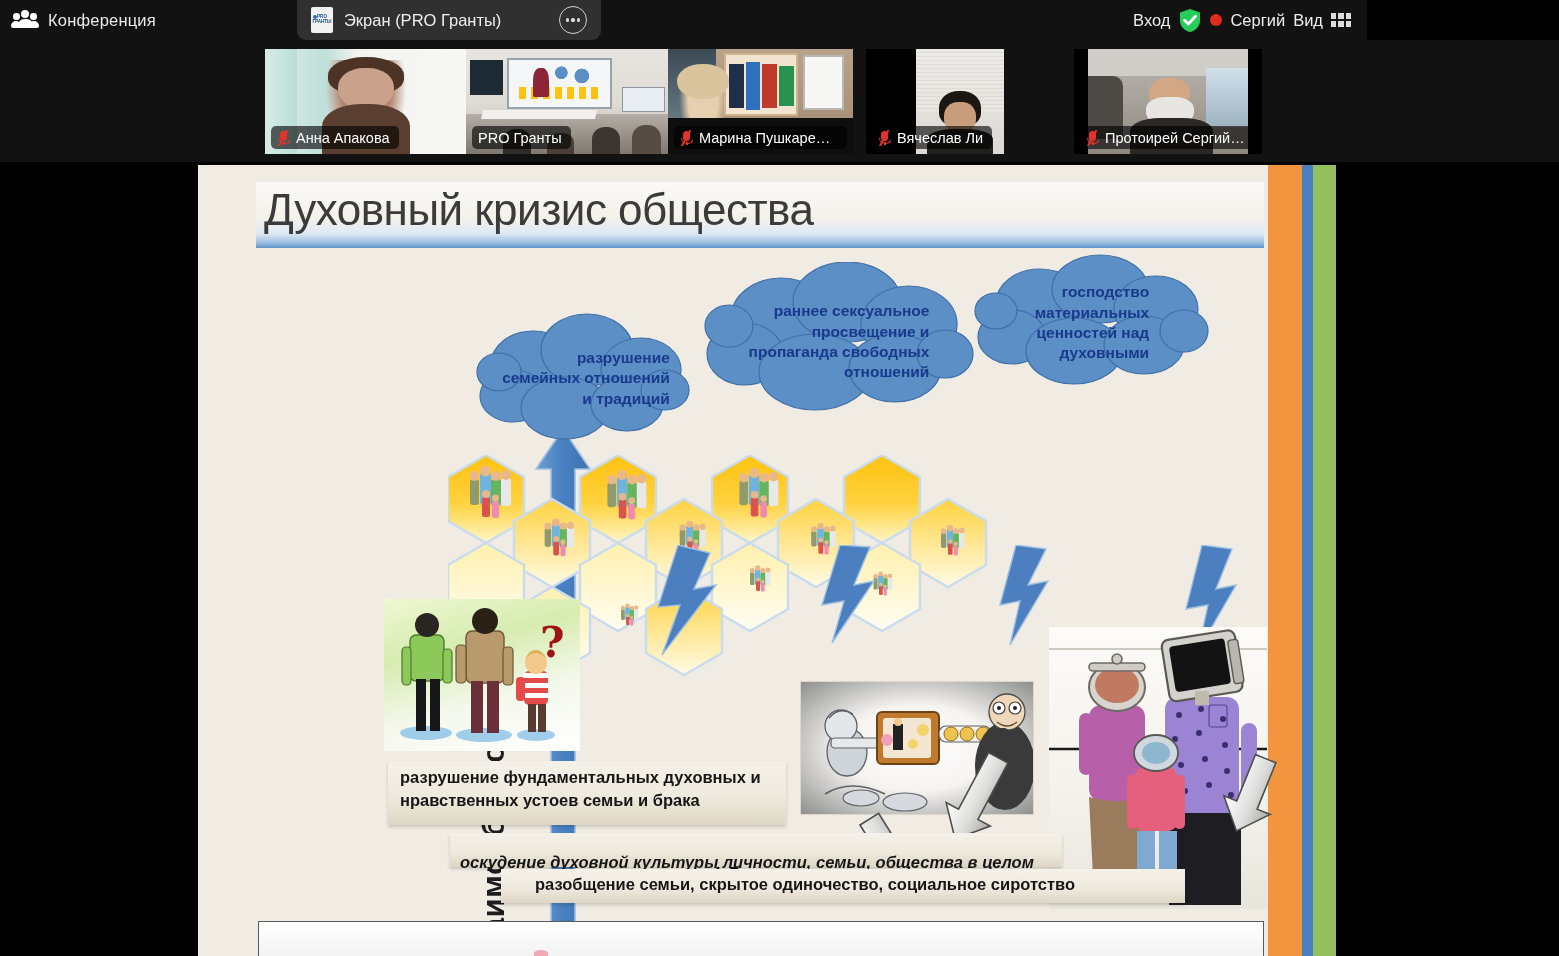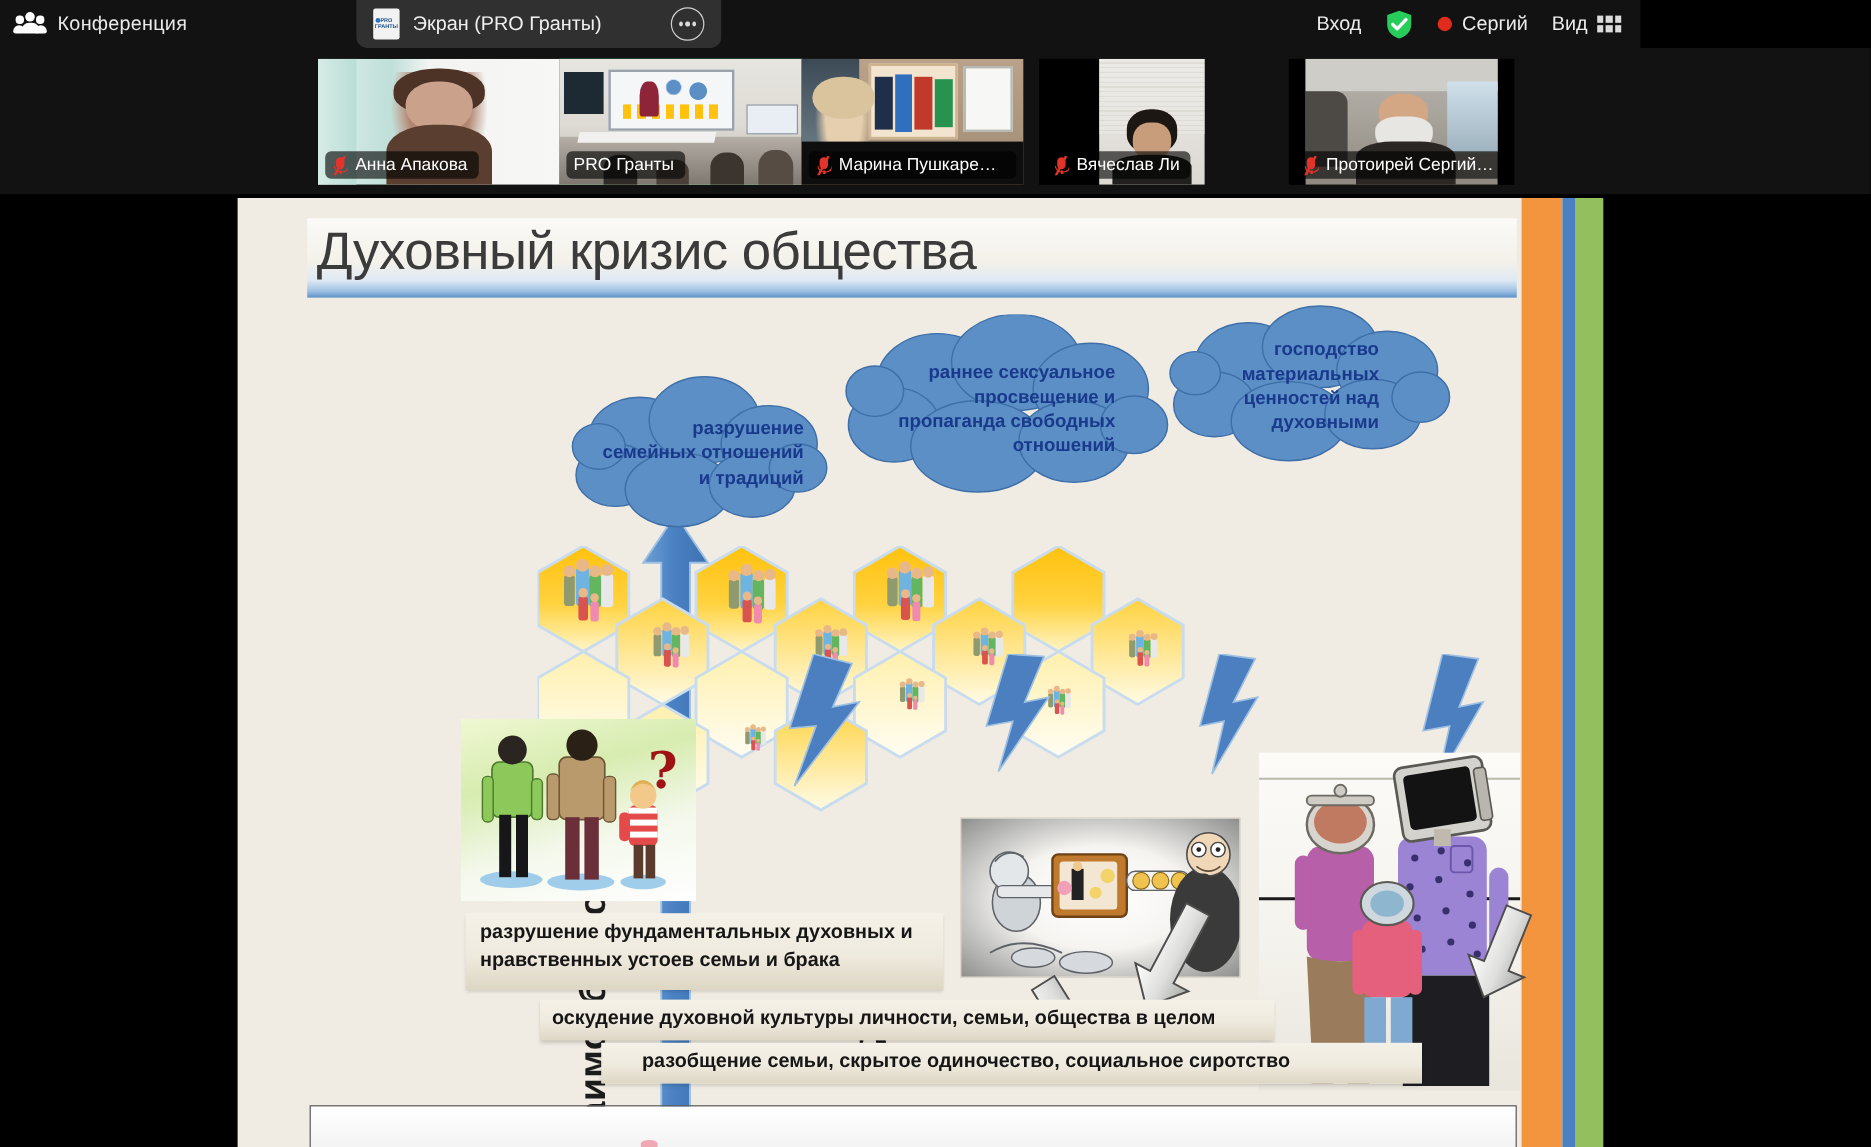--- a/index.html
+++ b/index.html
@@ -19,21 +19,21 @@
   .people-icon .b3{position:absolute;width:10px;height:7px;border-radius:5px 5px 2px 2px;background:#fff;left:17px;top:11px;}
 
   .share-pill{position:absolute;left:297px;top:0px;height:40px;width:304px;background:#303030;border-radius:0 0 9px 9px;display:flex;align-items:center;gap:11px;padding:0 14px;box-sizing:border-box;}
   .share-thumb{width:22px;height:26px;background:#f2f2f2;border-radius:2px;display:flex;align-items:center;justify-content:center;flex:0 0 auto;position:relative;overflow:hidden;}
   .share-thumb .mini{font-size:4.6px;line-height:4.8px;color:#1b4f8a;font-weight:bold;text-align:center;transform:scale(1);}
   .share-thumb .bluedot{position:absolute;left:1.5px;top:8px;width:4px;height:4px;border-radius:50%;background:#2a72c4;}
   .share-title{color:#efefef;font-size:16.5px;white-space:nowrap;}
   .dots-btn{margin-left:auto;width:26px;height:26px;border-radius:50%;border:1.6px solid #cfcfcf;display:flex;align-items:center;justify-content:center;gap:2.5px;}
   .dots-btn i{width:3.2px;height:3.2px;border-radius:50%;background:#dcdcdc;display:block;}
 
-  .tb-right{position:absolute;right:0;top:0;height:40px;display:flex;align-items:center;gap:20px;padding-right:16px;}
+  .tb-right{position:absolute;right:0;top:0;height:40px;display:flex;align-items:center;gap:8px;padding-right:16px;}
   .tb-right .item{display:flex;align-items:center;gap:8px;color:#ececec;font-size:16.5px;}
   .shield{width:24px;height:25px;position:relative;}
   .shield svg{display:block;}
   .recdot{width:12px;height:12px;border-radius:50%;background:#e02b1d;display:inline-block;}
   .grid-ic{width:20px;height:16px;position:relative;}
   .grid-ic .r{position:absolute;left:0;width:20px;display:flex;gap:2px;}
   .grid-ic .r i{display:block;width:5.3px;background:#dcdcdc;}
 
   
   .strip{position:absolute;left:0;top:40px;width:1559px;height:122px;background:#121212;}
@@ -660,21 +660,21 @@
         </g>
       </svg>
 
       <div class="qmark" style="left:515px;top:680px;">?</div>
 
       <div class="barline" style="left:190px;top:596px;width:398px;height:64px;"></div>
       <div class="bartext" style="left:202px;top:601px;font-size:16.5px;white-space:pre-line;">разрушение фундаментальных духовных и
 нравственных устоев семьи и брака</div>
 
       <div class="barline" style="left:252px;top:668px;width:612px;height:34px;"></div>
-      <div class="bartext" style="left:262px;top:672px;font-size:16.5px;">оскудение духовной культуры личности, семьи, общества в целом</div>
+      <div class="bartext" style="left:262px;top:686px;font-size:16.5px;font-style:italic;">оскудение духовной культуры личности, семьи, общества в целом</div>
 
       <div class="barline" style="left:303px;top:704px;width:684px;height:34px;"></div>
       <div class="bartext" style="left:337px;top:708px;font-size:16.5px;">разобщение семьи, скрытое одиночество, социальное сиротство</div>
 
       <div class="bottombox"></div>
     </div>
 
     <div class="pinkbit" style="left:534px;"></div>
   </div>
 

